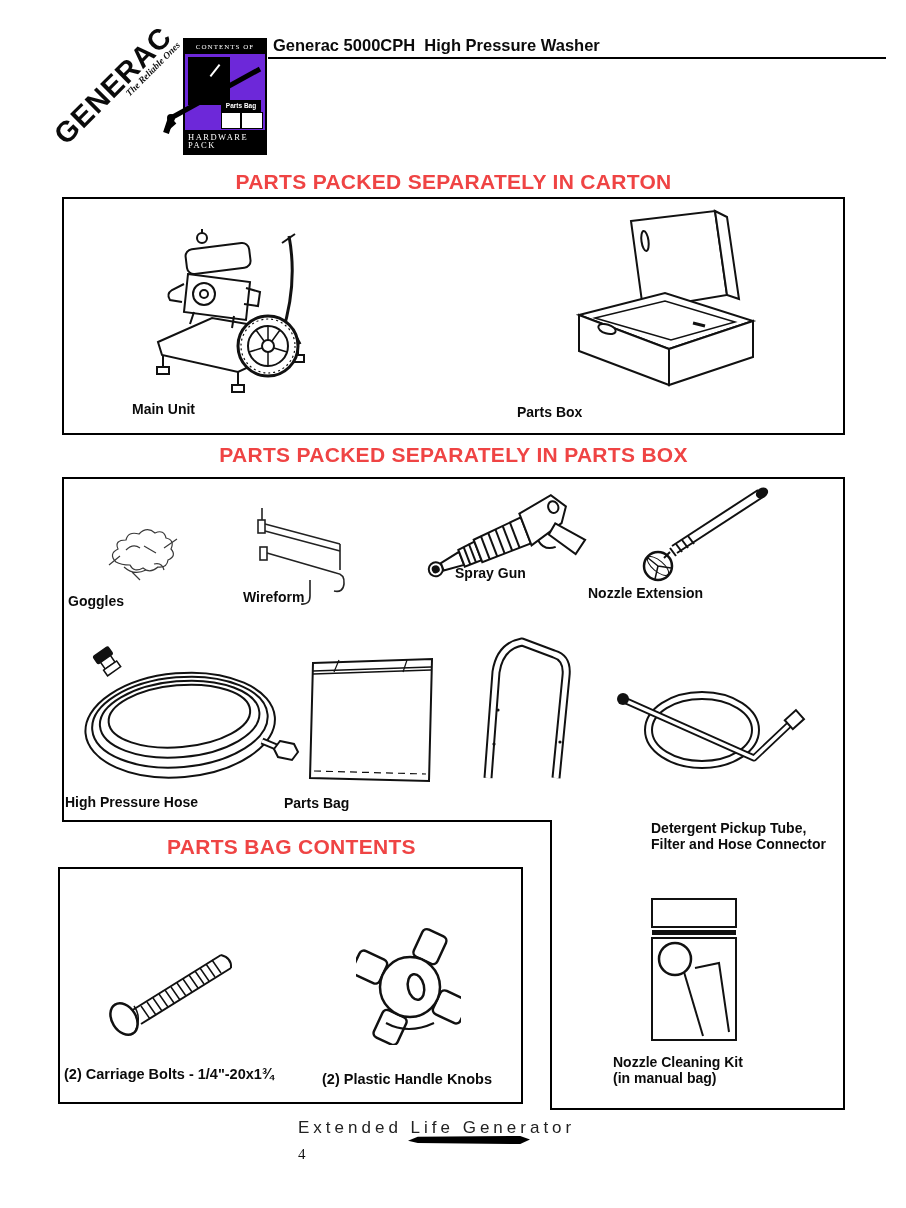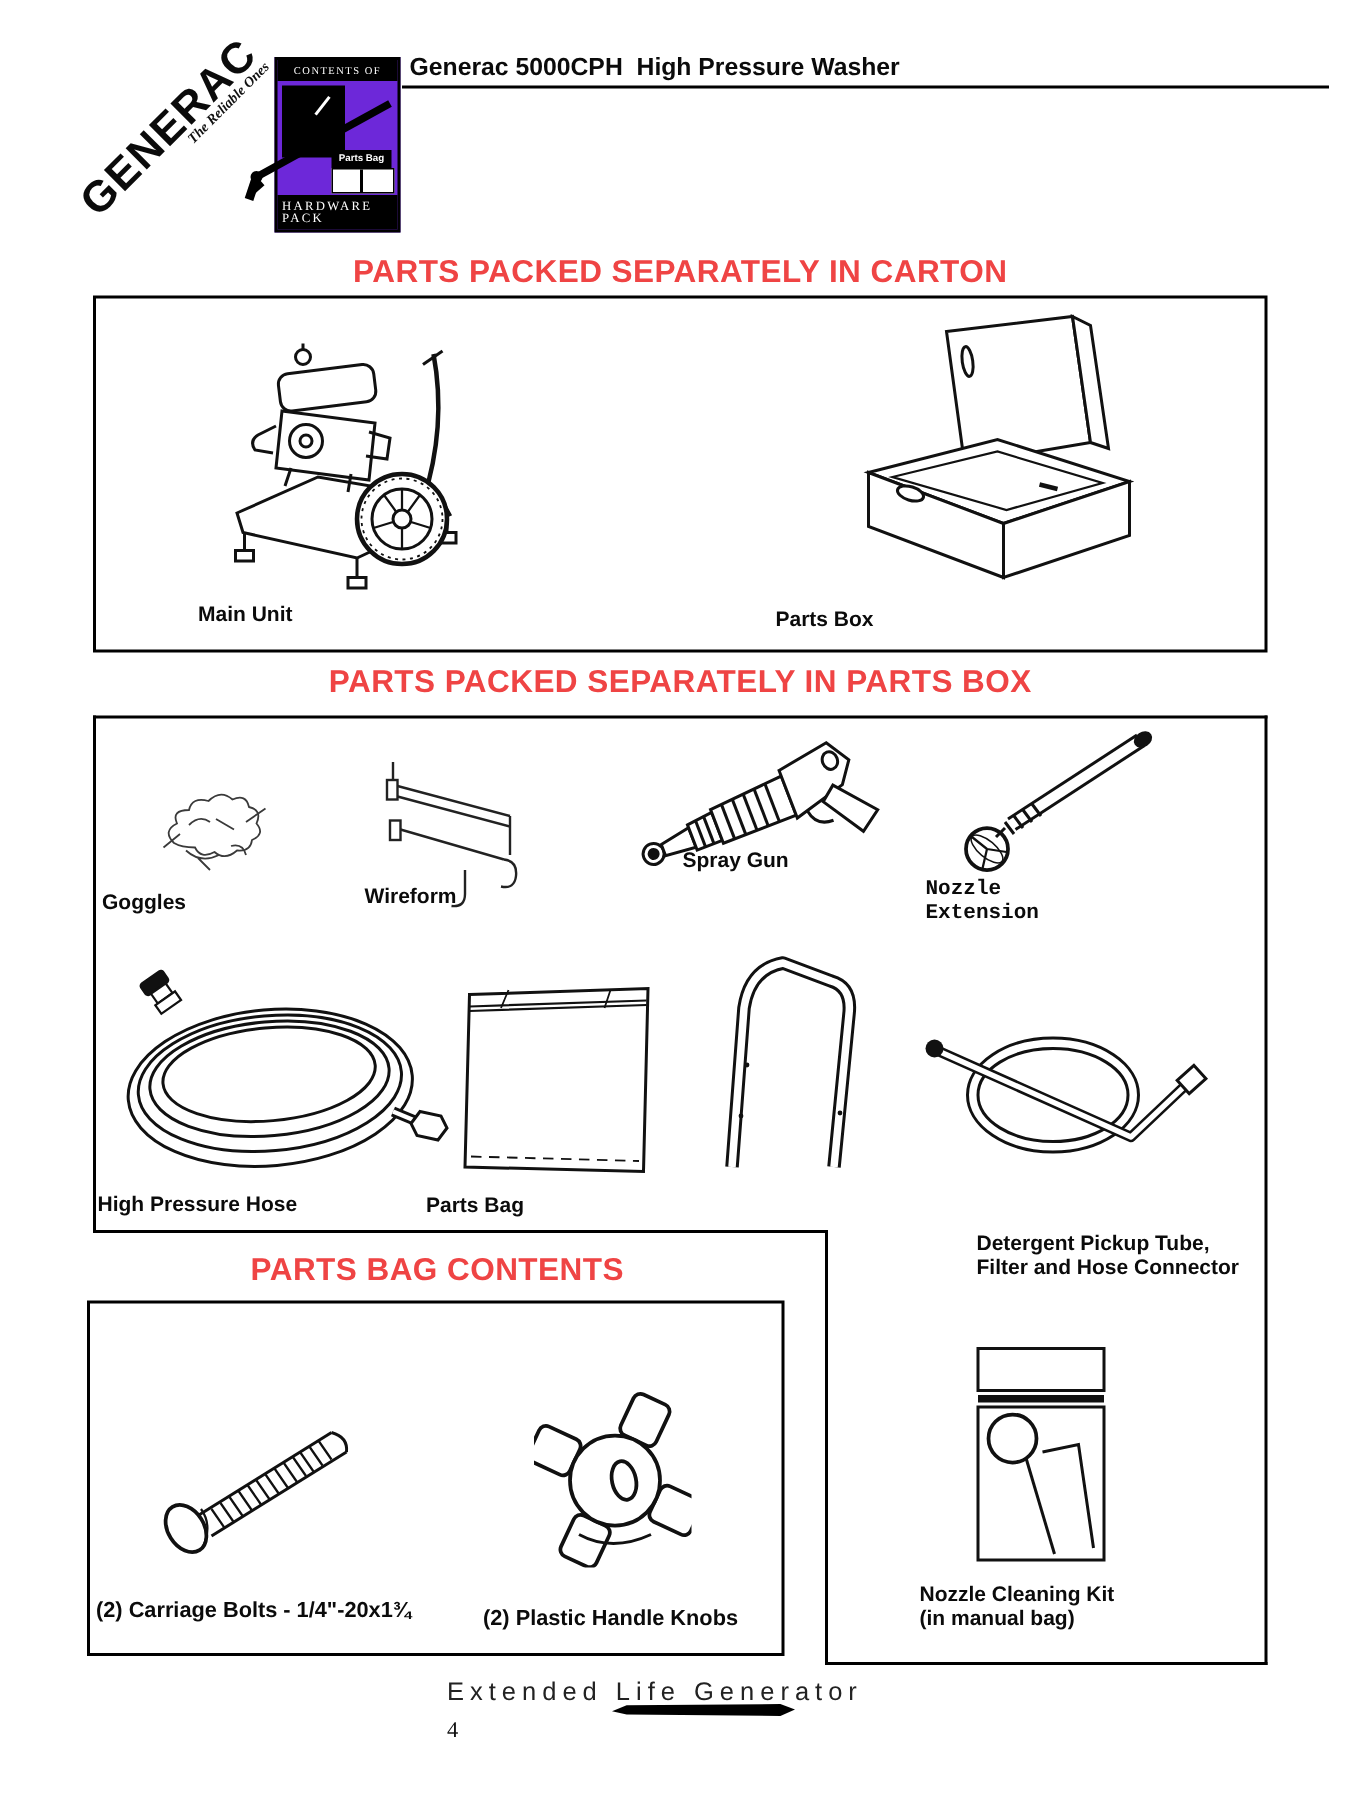--- a/index.html
+++ b/index.html
@@ -168,21 +168,21 @@
         <path d="M141,15 L55,71"></path>
         <ellipse cx="140" cy="11" rx="5.5" ry="4" transform="rotate(-33 140 11)" fill="#111"></ellipse>
         <path d="M66,54 l6,8 M60,58 l6,8 M54,62 l6,8 M48,66 l6,8"></path>
         <path d="M48,70 L42,76"></path>
         <circle cx="36" cy="84" r="14" stroke-width="2.5"></circle>
         <path d="M36,84 l-10,-8 M36,84 l-3,13 M36,84 l13,2" stroke-width="1.5"></path>
         <ellipse cx="36" cy="84" rx="13" ry="5.5" transform="rotate(40 36 84)" stroke-width="1"></ellipse>
       </g>
     </svg>
   </div>
-  <div class="abs lbl ctr" style="left:617px;top:585px;width:120px;font-family:Liberation Mono, monospace;">Nozzle Extension</div>
+  <div class="abs lbl ctr" style="left:588px;top:585px;width:120px;">Nozzle Extension</div>
 
   <div class="abs" style="left:70px;top:641px;">
     <svg width="232" height="152" viewBox="0 0 232 152">
       <g transform="rotate(-5 112 82)" stroke="#111" fill="none" stroke-width="2">
         <ellipse cx="110" cy="84" rx="95" ry="52"></ellipse>
         <ellipse cx="110" cy="81" rx="88" ry="45"></ellipse>
         <ellipse cx="110" cy="78" rx="80" ry="38"></ellipse>
         <ellipse cx="110" cy="75" rx="71" ry="31"></ellipse>
       </g>
       <g transform="rotate(-35 42 22)" stroke="#111" stroke-width="1.5">

